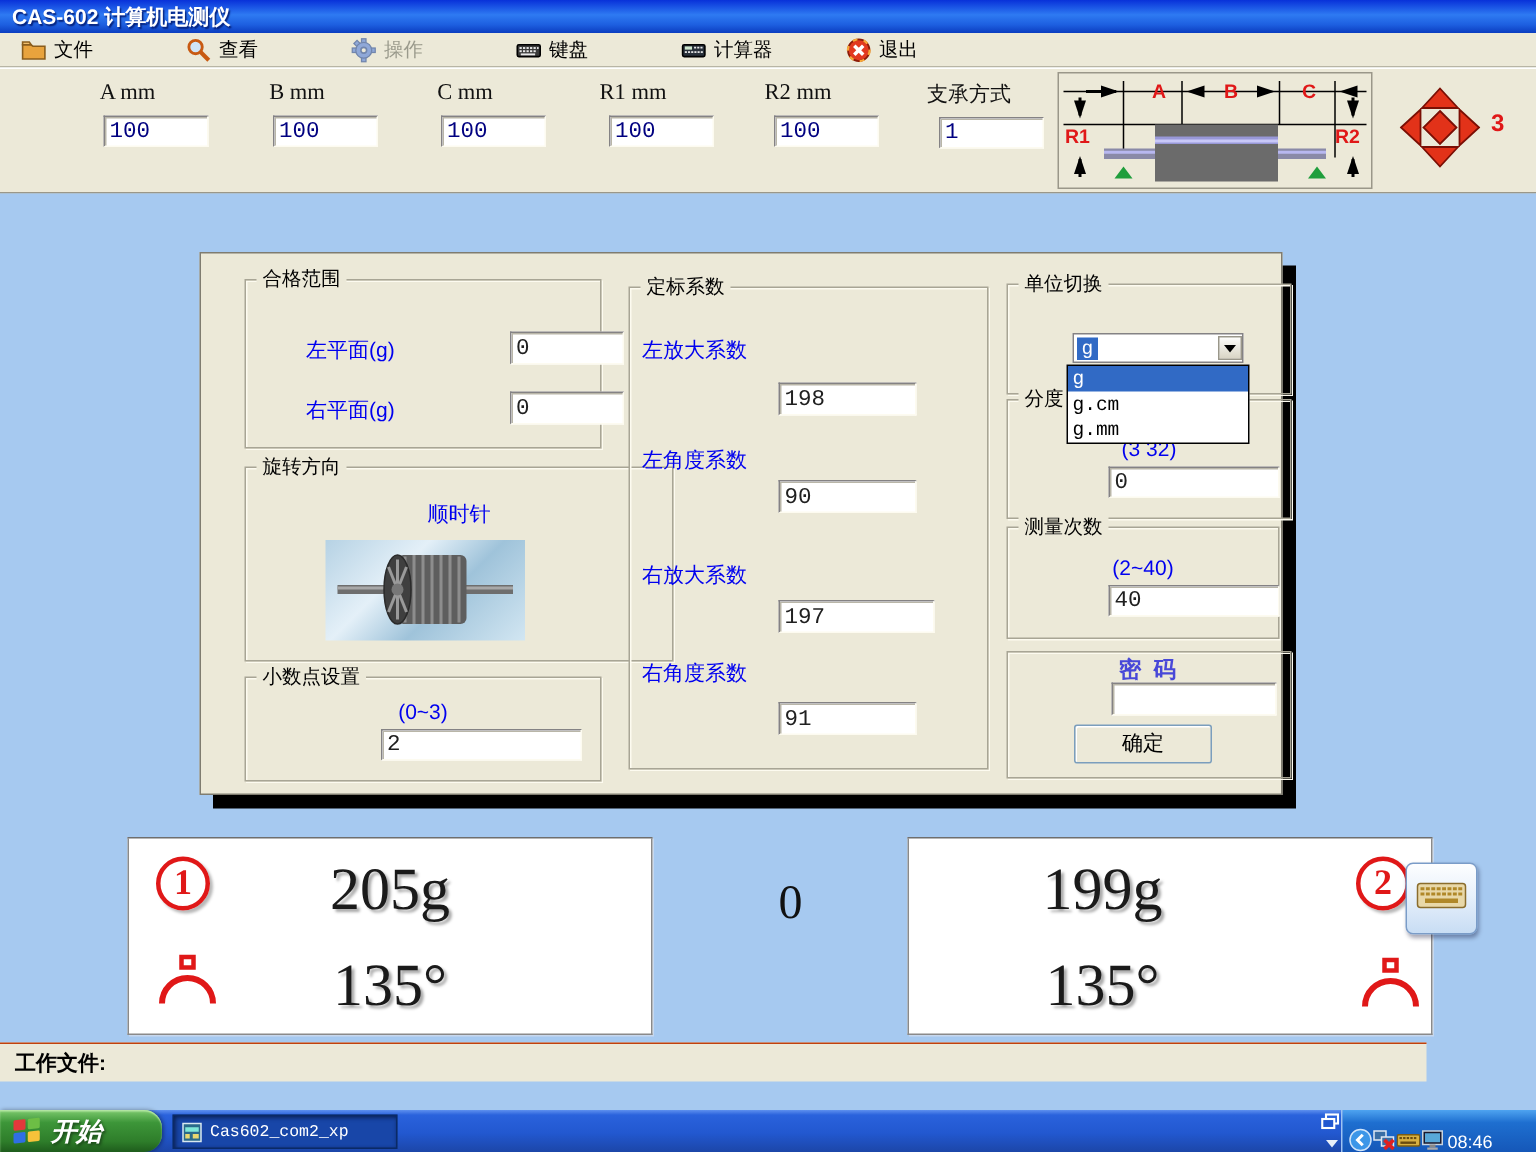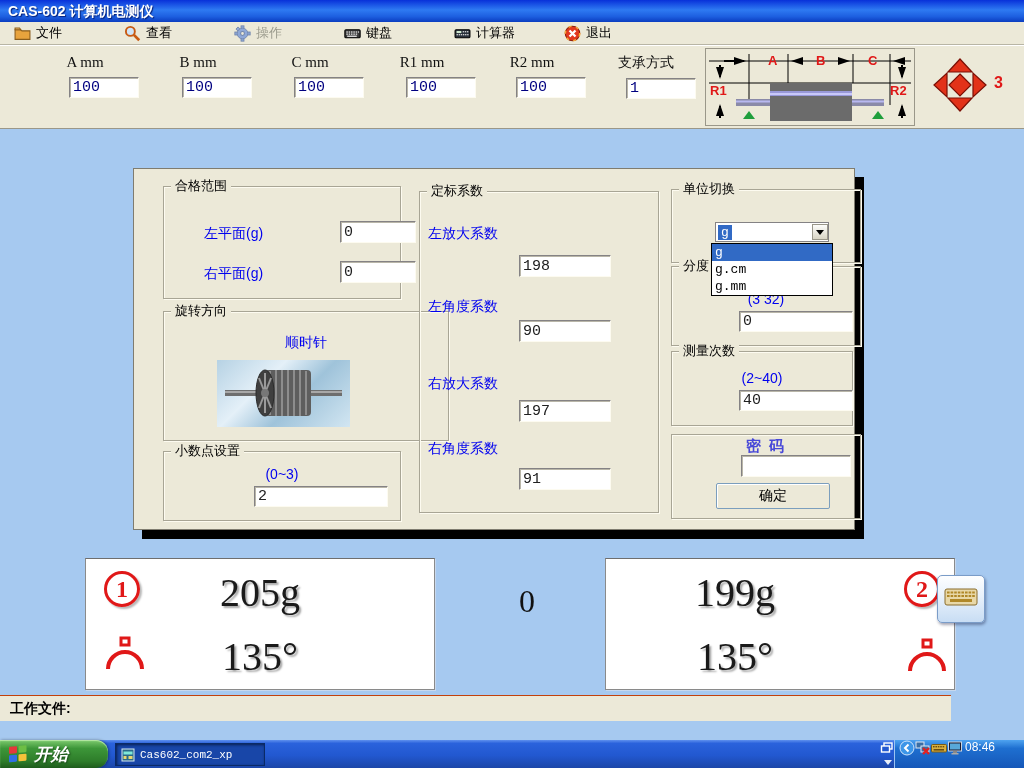--- a/index.html
+++ b/index.html
@@ -98,21 +98,21 @@
     display:flex;align-items:center;gap:6px;padding-left:8px;
     box-shadow:inset 0 1px 1px #b8e8a8, 1px 0 3px rgba(0,0,0,.4);}
   .startbtn span{color:#fff;font-size:17px;font-weight:bold;font-style:italic;
     text-shadow:1px 1px 2px #1a4518;}
   .taskbtn{position:absolute;left:115px;top:3px;width:150px;height:23px;background:#1846A8;
     border:1px solid #0a2a66;box-shadow:inset 1px 1px 3px #0a1f50;display:flex;align-items:center;
     gap:5px;padding-left:5px;}
   .taskbtn span{color:#fff;font-size:11px;font-family:"Liberation Mono",monospace;}
   .tray{position:absolute;right:0;top:0;width:130px;height:28px;
     background:linear-gradient(180deg,#4EA3F0 0%,#1E6FD0 30%,#1557B8 100%);
-    border-left:1px solid #9cc4f2;display:flex;align-items:flex-start;gap:0;padding-left:4px;}
+    border-left:1px solid #9cc4f2;display:flex;align-items:flex-end;gap:0;padding-left:4px;}
   .clock{color:#fff;font-size:12px;margin-left:2px;}
   .floaticons{position:absolute;left:880px;top:0;width:16px;height:28px;}
   .ticon{width:16px;height:16px;display:inline-block;}
 </style>
 </head>
 <body>
 
 <div class="screen">
 
   <div class="titlebar">
@@ -328,21 +328,21 @@
         <input class="tb din" style="left: 66px; top: 34px; width: 134px; height: 21px;" value="2">
       </div>
 
       <div class="grp" style="left:285px;top:22px;width:240px;height:322px">
         <span class="grp-t">定标系数</span>
         <span class="bluelab" style="left:8px;top:33px">左放大系数</span>
         <input class="tb din" style="left: 75px; top: 63px; width: 92px; height: 22px;" value="198">
         <span class="bluelab" style="left:8px;top:106px">左角度系数</span>
         <input class="tb din" style="left: 75px; top: 128px; width: 92px; height: 22px;" value="90">
         <span class="bluelab" style="left:8px;top:183px">右放大系数</span>
-        <input class="tb din" style="left: 75px; top: 208px; width: 92px; height: 22px;" value="197">
+        <input class="tb din" style="left: 75px; top: 208px; width: 104px; height: 22px;" value="197">
         <span class="bluelab" style="left:8px;top:248px">右角度系数</span>
         <input class="tb din" style="left: 75px; top: 276px; width: 92px; height: 22px;" value="91">
       </div>
 
       <div class="grp" style="left:537px;top:20px;width:190px;height:74px">
         <span class="grp-t">单位切换</span>
         <div class="combo" style="left:43px;top:32px;width:114px;height:20px">
           <span class="sel">g</span>
           <span class="cbtn">
               <i></i>
@@ -358,21 +358,21 @@
 
       <div class="grp" style="left:537px;top:182px;width:182px;height:75px">
         <span class="grp-t">测量次数</span>
         <span class="rangehint" style="top:18px">(2~40)</span>
         <input class="tb din" style="left: 43px; top: 38px; width: 114px; height: 21px;" value="40">
       </div>
 
       <div class="grp" style="left:537px;top:265px;width:190px;height:85px">
         <span class="pwdtitle">密  码</span>
         <input class="tb din" style="left: 45px; top: 20px; width: 110px; height: 22px;" value="">
-        <button class="okbtn" style="left:44px;top:48px;width:114px;height:26px">确定</button>
+        <button class="okbtn" style="left:44px;top:48px;width:92px;height:26px">确定</button>
       </div>
 
       <div class="droplist" style="left:577px;top:74px;width:122px;height:53px">
         <div class="dropitem hl">g</div>
         <div class="dropitem">g.cm</div>
         <div class="dropitem">g.mm</div>
       </div>
     </div>
 
     <div class="disp" style="left:85px;top:429px">

